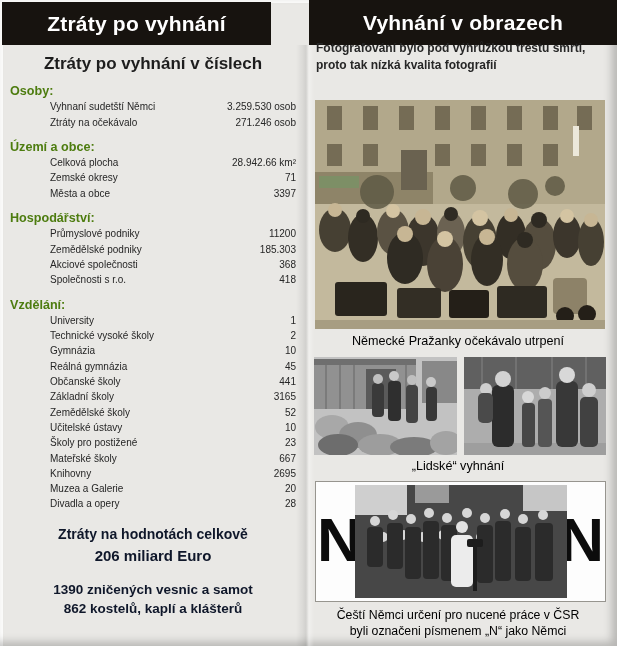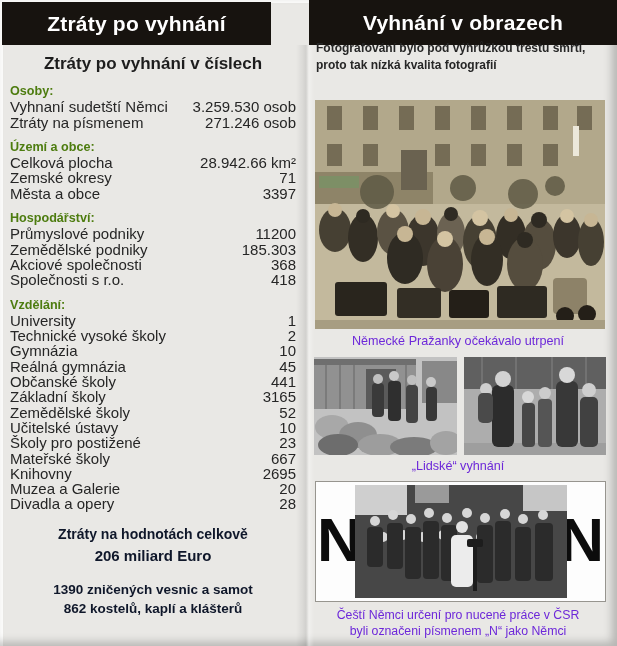--- a/index.html
+++ b/index.html
@@ -15,31 +15,31 @@
   .hdr-left{left:2px;top:2px;width:269px;height:43px;}
   .hdr-right{left:309px;top:0;width:308px;height:45px;}
   
   .fold{position:absolute;left:296px;top:45px;width:18px;height:601px;
         background:linear-gradient(90deg, rgba(0,0,0,0) 0%, rgba(0,0,0,0.06) 35%, rgba(0,0,0,0.10) 55%, rgba(255,255,255,0.35) 72%, rgba(0,0,0,0) 100%);}
   
   .left-col{position:absolute;left:10px;top:54px;width:286px;}
   .left-title{font-size:17px;font-weight:bold;text-align:center;margin:0 0 4px 0;color:#1d1d1d;}
   .sec{margin-top:10px;}
   .sec-h{font-weight:bold;font-size:12.6px;line-height:15.3px;color:#4d7c0f;}
-  .row{display:flex;justify-content:space-between;font-size:15px;line-height:15.3px;}
+  .row{display:flex;justify-content:space-between;font-size:10px;line-height:15.3px;margin-left:40px;}
   .lbl{white-space:nowrap;}
   .val{white-space:nowrap;text-align:right;}
   .totals{text-align:center;margin-top:13px;color:#0f172a;}
   .tot1{font-size:14px;font-weight:bold;line-height:18px;}
   .tot2{font-size:15px;font-weight:bold;line-height:26px;}
   .tot34{font-size:13.5px;font-weight:bold;line-height:17px;margin-top:2px;}
   .tot-gap{height:10px;}
   
   .intro{position:absolute;left:316px;top:40px;width:292px;font-size:12px;line-height:17px;color:#262626;font-weight:bold;}
-  .caption{position:absolute;left:309px;width:298px;text-align:center;font-size:12.6px;color:#6d28d9;}
+  .caption{position:absolute;left:309px;width:298px;text-align:center;font-size:12.6px;color:#000000;}
   .photo{position:absolute;overflow:hidden;}
   .photo svg{display:block;}
   .photo1{left:315px;top:100px;width:290px;height:229px;}
   .cap1{top:334px;}
   .photo2a{left:314px;top:357px;width:143px;height:98px;}
   .photo2b{left:464px;top:357px;width:142px;height:98px;}
   .cap2{top:459px;}
   .nblock{position:absolute;left:315px;top:481px;width:289px;height:119px;background:#fdfdfd;border:1px solid #97958f;}
   .nletter{position:absolute;top:50%;transform:translateY(-54%);font-size:62px;font-weight:bold;color:#0c0c0c;line-height:1;}
   .n-l{left:1px;}
@@ -64,21 +64,21 @@
   <div class="left-col">
     <div class="left-title">Ztráty po vyhnání v číslech</div>
     <div id="stats">
         <div class="sec">
           <div class="sec-h">Osoby:</div>
           <div class="row">
             <span class="lbl">Vyhnaní sudetští Němci</span>
             <span class="val">3.259.530 osob</span>
           </div>
           <div class="row">
-            <span class="lbl">Ztráty na písmenem</span>
+            <span class="lbl">Ztráty na očekávalo</span>
             <span class="val">271.246 osob</span>
           </div>
         </div>
         <div class="sec">
           <div class="sec-h">Území a obce:</div>
           <div class="row">
             <span class="lbl">Celková plocha</span>
             <span class="val">28.942.66 km²</span>
           </div>
           <div class="row">

